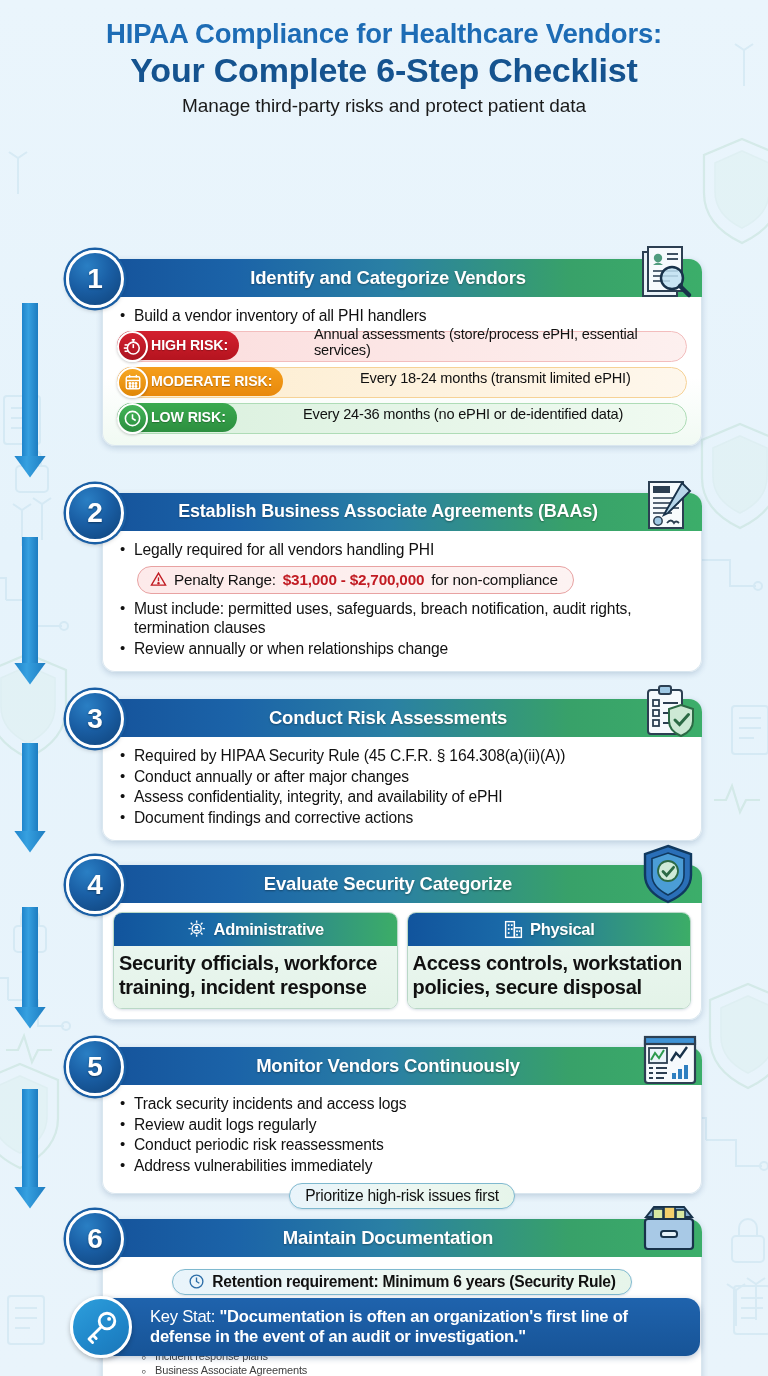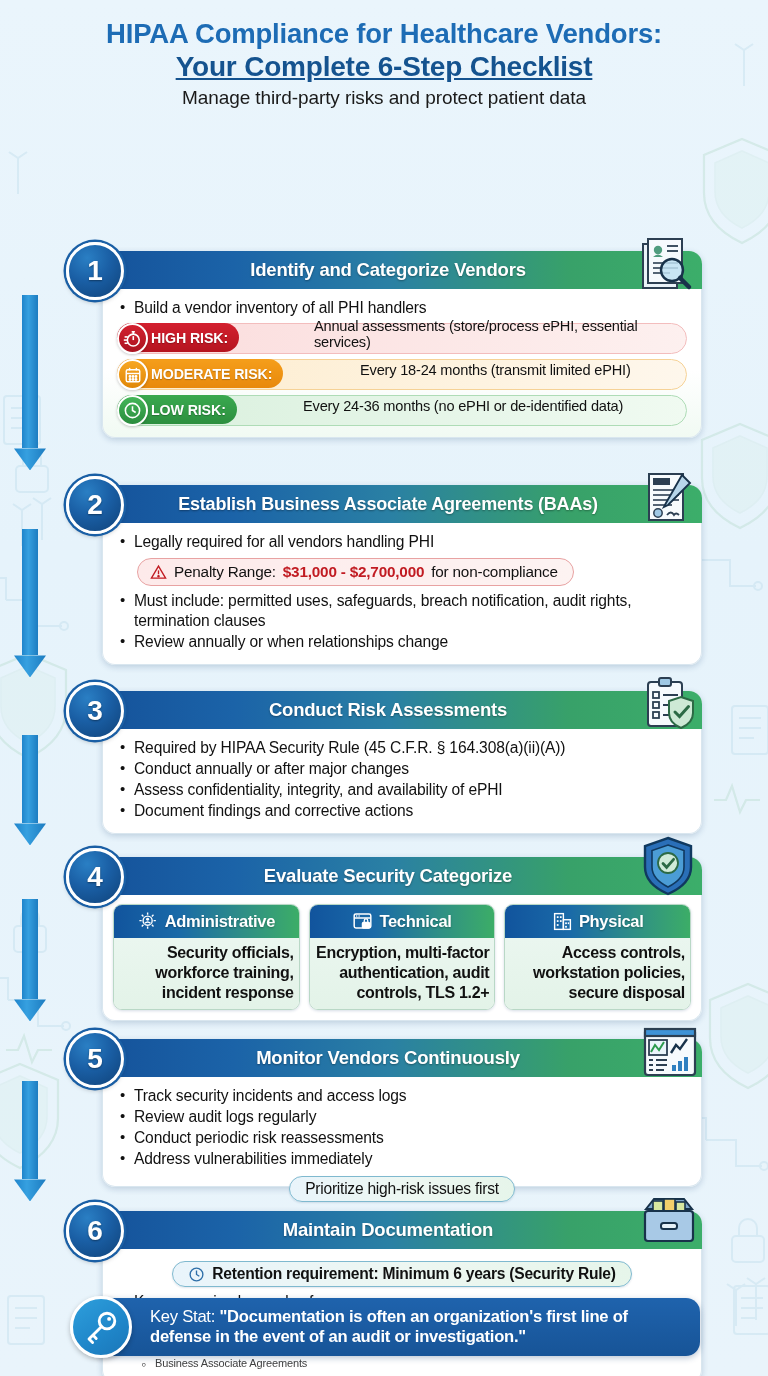--- a/index.html
+++ b/index.html
@@ -27,22 +27,22 @@
   .head {
     position: relative; z-index: 3;
     text-align: center;
     padding-top: 18px;
   }
   .head .t1 {
     font-size: 27.5px; font-weight: bold; color: #1d6cb5;
     letter-spacing: -0.2px; line-height: 1.18;
   }
   .head .t2 {
-    font-size: 28px; font-weight: bold; color: #15538f;
-    letter-spacing: -0.2px; line-height: 1.18; text-decoration: underline;
+    font-size: 34px; font-weight: bold; color: #15538f;
+    letter-spacing: -0.2px; line-height: 1.18;
   }
   .head .sub {
     font-size: 19px; color: #1a1a1a; margin-top: 4px;
     letter-spacing: -0.1px;
   }
 
   
   .steps { position: relative; z-index: 3; }
   .step {
     position: absolute;
@@ -181,22 +181,22 @@
   }
   .sg .sghead {
     height: 33px;
     background: linear-gradient(90deg,#11549d 0%, #1a6aa8 35%, #2f8f86 70%, #3cad67 100%);
     display: flex; align-items: center; justify-content: center; gap: 6px;
     color: #fff; font-weight: bold; font-size: 16.5px;
     text-shadow: 0 1px 2px rgba(0,0,0,.3); letter-spacing: -0.3px;
   }
   .sg .sgbody {
     background: linear-gradient(180deg,#eaf6ef 0%, #e3f3e8 100%);
-    padding: 5px 5px 7px 5px; text-align: right;
-    font-size: 16px; color: #111; line-height: 1.22; font-weight: 600;
+    padding: 5px 5px 7px 5px; text-align: left;
+    font-size: 20px; color: #111; line-height: 1.22; font-weight: 600;
     letter-spacing: -0.3px;
     min-height: 62px;
   }
 
   
   .chip {
     display: inline-flex; align-items: center; gap: 7px;
     border: 1.8px solid #7fb9cf; border-radius: 18px;
     background: linear-gradient(90deg,#e9f4fb 0%, #edf7f1 55%, #e6f5ea 100%);
     padding: 3px 15px; font-size: 15.6px; font-weight: normal; color: #111;
@@ -527,36 +527,20 @@
                     <path d="M7.8 14 q3.2 -3 6.4 0" stroke-width="1.5"></path>
                   </svg>
                 </span>
                 <span>Administrative</span>
               </div>
               <div class="sgbody">Security officials, workforce training, incident response</div>
             </div>
             <div class="sg">
               <div class="sghead">
                 <span class="icon-box">
-                  <svg width="21" height="21" viewBox="0 0 24 24" fill="none" stroke="#fff" stroke-width="1.7">
-                    <rect x="2.5" y="3.5" width="19" height="16" rx="2"></rect>
-                    <line x1="2.5" y1="8" x2="21.5" y2="8"></line>
-                    <circle cx="5.3" cy="5.8" r=".9" fill="#fff" stroke="none"></circle>
-                    <circle cx="8.1" cy="5.8" r=".9" fill="#fff" stroke="none"></circle>
-                    <rect x="12" y="13" width="8" height="6.5" rx="1.2" fill="#fff" stroke="#fff"></rect>
-                    <path d="M14 13 v-2 a2 2 0 0 1 4 0 v2" stroke-width="1.5"></path>
-                  </svg>
-                </span>
-                <span>Technical</span>
-              </div>
-              <div class="sgbody">Encryption, multi-factor authentication, audit controls, TLS 1.2+</div>
-            </div>
-            <div class="sg">
-              <div class="sghead">
-                <span class="icon-box">
                   <svg width="21" height="21" viewBox="0 0 24 24" fill="none" stroke="#fff" stroke-width="1.6">
                     <rect x="3" y="3" width="10" height="18"></rect>
                     <rect x="13" y="10" width="8" height="11"></rect>
                     <rect x="5.5" y="6" width="2" height="2" fill="#fff" stroke="none"></rect>
                     <rect x="9" y="6" width="2" height="2" fill="#fff" stroke="none"></rect>
                     <rect x="5.5" y="10.5" width="2" height="2" fill="#fff" stroke="none"></rect>
                     <rect x="9" y="10.5" width="2" height="2" fill="#fff" stroke="none"></rect>
                     <rect x="5.5" y="15" width="2" height="2" fill="#fff" stroke="none"></rect>
                     <rect x="15" y="13" width="2" height="2" fill="#fff" stroke="none"></rect>
                     <rect x="18" y="13" width="1.6" height="2" fill="#fff" stroke="none"></rect>

